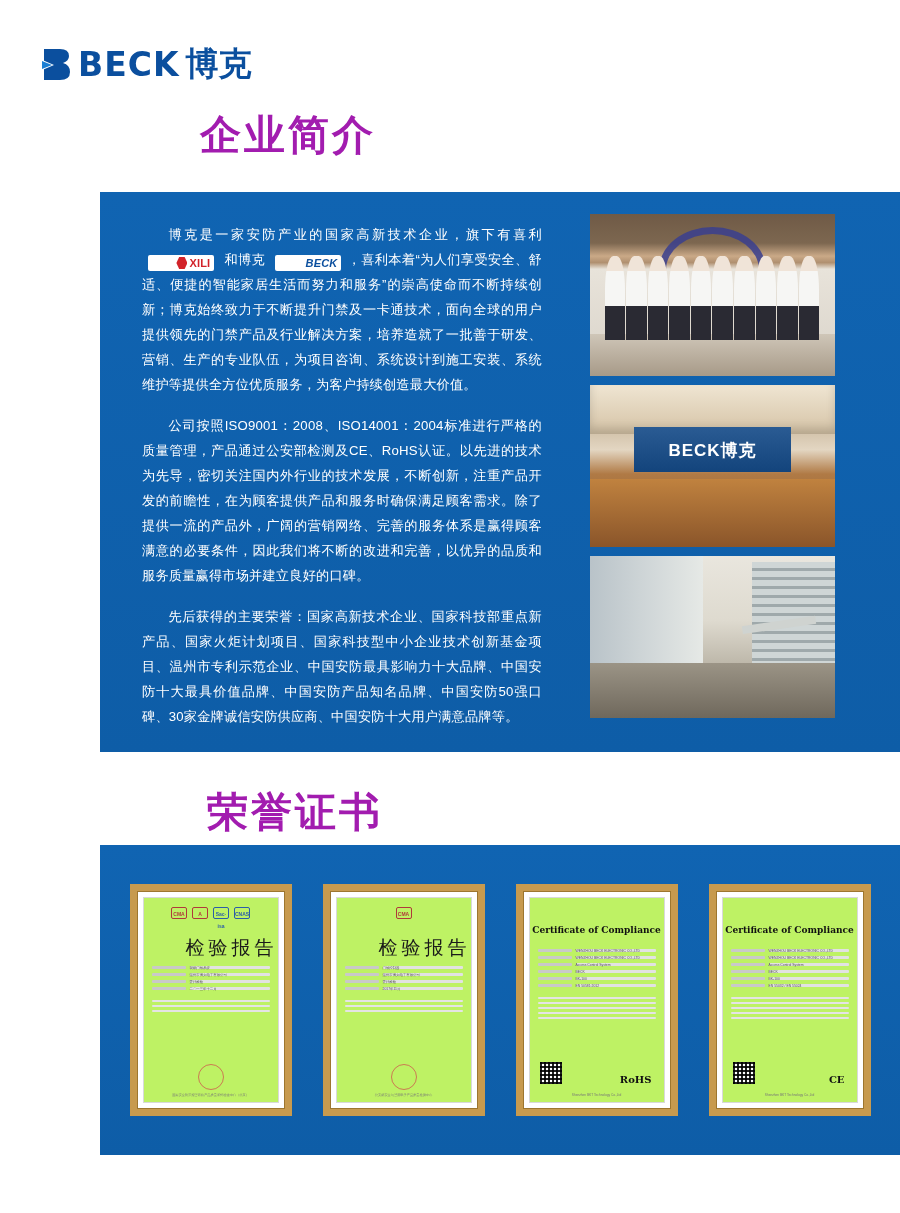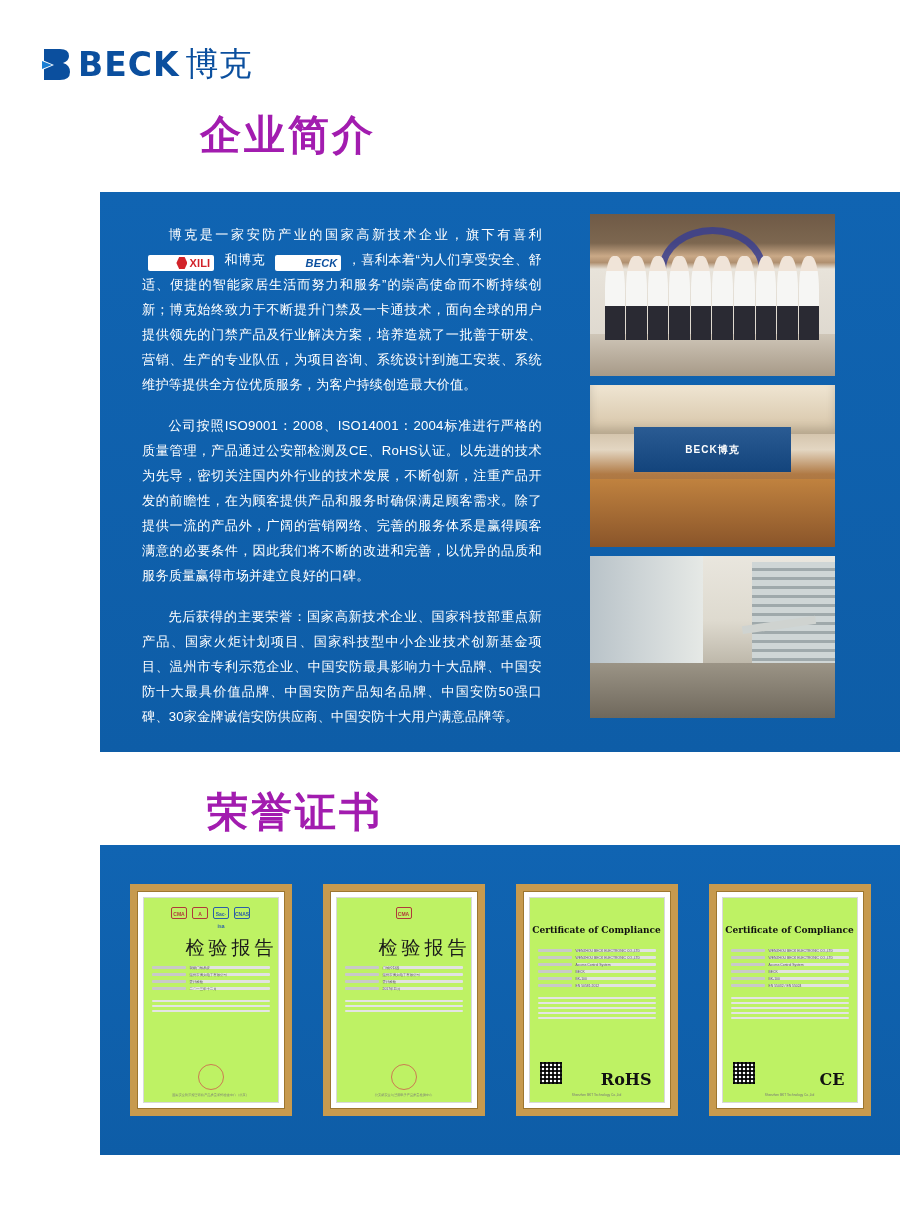--- a/index.html
+++ b/index.html
@@ -28,21 +28,21 @@
   }
   .logo-text {
     font-size: 33px;
     font-weight: bold;
     letter-spacing: 1px;
     color: #0b4f9e;
     font-family: "DejaVu Sans", sans-serif;
   }
   .logo-cn {
     font-size: 33px;
-    font-weight: normal;
+    font-weight: bold;
     color: #0b4f9e;
     margin-left: 2px;
   }
 
   
   .sec-title {
     position: absolute;
     font-size: 41px;
     font-weight: bold;
     color: #a21caf;
@@ -157,21 +157,21 @@
     position:absolute; left:0; top:0; width:100%; height:30%;
     background:linear-gradient(180deg,#efe5d2,#d5c3a6);
     box-shadow: inset 0 -6px 10px rgba(0,0,0,.15);
   }
   .ph2 .wall {
     position:absolute; left:18%; top:26%; width:64%; height:28%;
     background:linear-gradient(180deg,#2a5b93,#13447c);
   }
   .ph2 .wall span{
     position:absolute; left:50%; top:50%; transform:translate(-50%,-50%);
-    color:#fff; font-size:10px; font-weight:bold; letter-spacing:1px; white-space:nowrap;
+    color:#fff; font-size:17px; font-weight:bold; letter-spacing:1px; white-space:nowrap;
   }
   .ph2 .gate {
     position:absolute; bottom:8%; width:9%; height:34%;
     background:linear-gradient(180deg,#f2f2f2,#b9bcc0);
     border-radius:3px;
   }
   .ph2 .floor2{
     position:absolute; left:0; bottom:0; width:100%; height:42%;
     background:linear-gradient(180deg,#c0823f,#8a552a);
   }
@@ -283,21 +283,21 @@
   .qr {
     position:absolute; left: 10px; bottom: 18px;
     width: 22px; height: 22px;
     background:
       repeating-linear-gradient(90deg,#222 0 2px,#fff 2px 4px),
       repeating-linear-gradient(180deg,#222 0 2px,#fff 2px 4px);
     background-blend-mode: multiply;
   }
   .mark-rohs, .mark-ce {
     position:absolute; right: 12px; bottom: 20px;
-    font-size: 16px; font-weight: bold; color:#111;
+    font-size: 10px; font-weight: bold; color:#111;
     font-family:"DejaVu Serif", serif;
   }
 </style>
 </head>
 <body>
 
 <div class="logo-wrap">
   <span class="logo-mark">
     <svg width="34" height="40" viewBox="0 0 34 40" aria-hidden="true">
       <path d="M4 4 L20 4 Q29 4 29 11 Q29 16 23 18 Q30 20 30 27 Q30 35 20 35 L4 35 Z" fill="#0b4f9e"></path>

